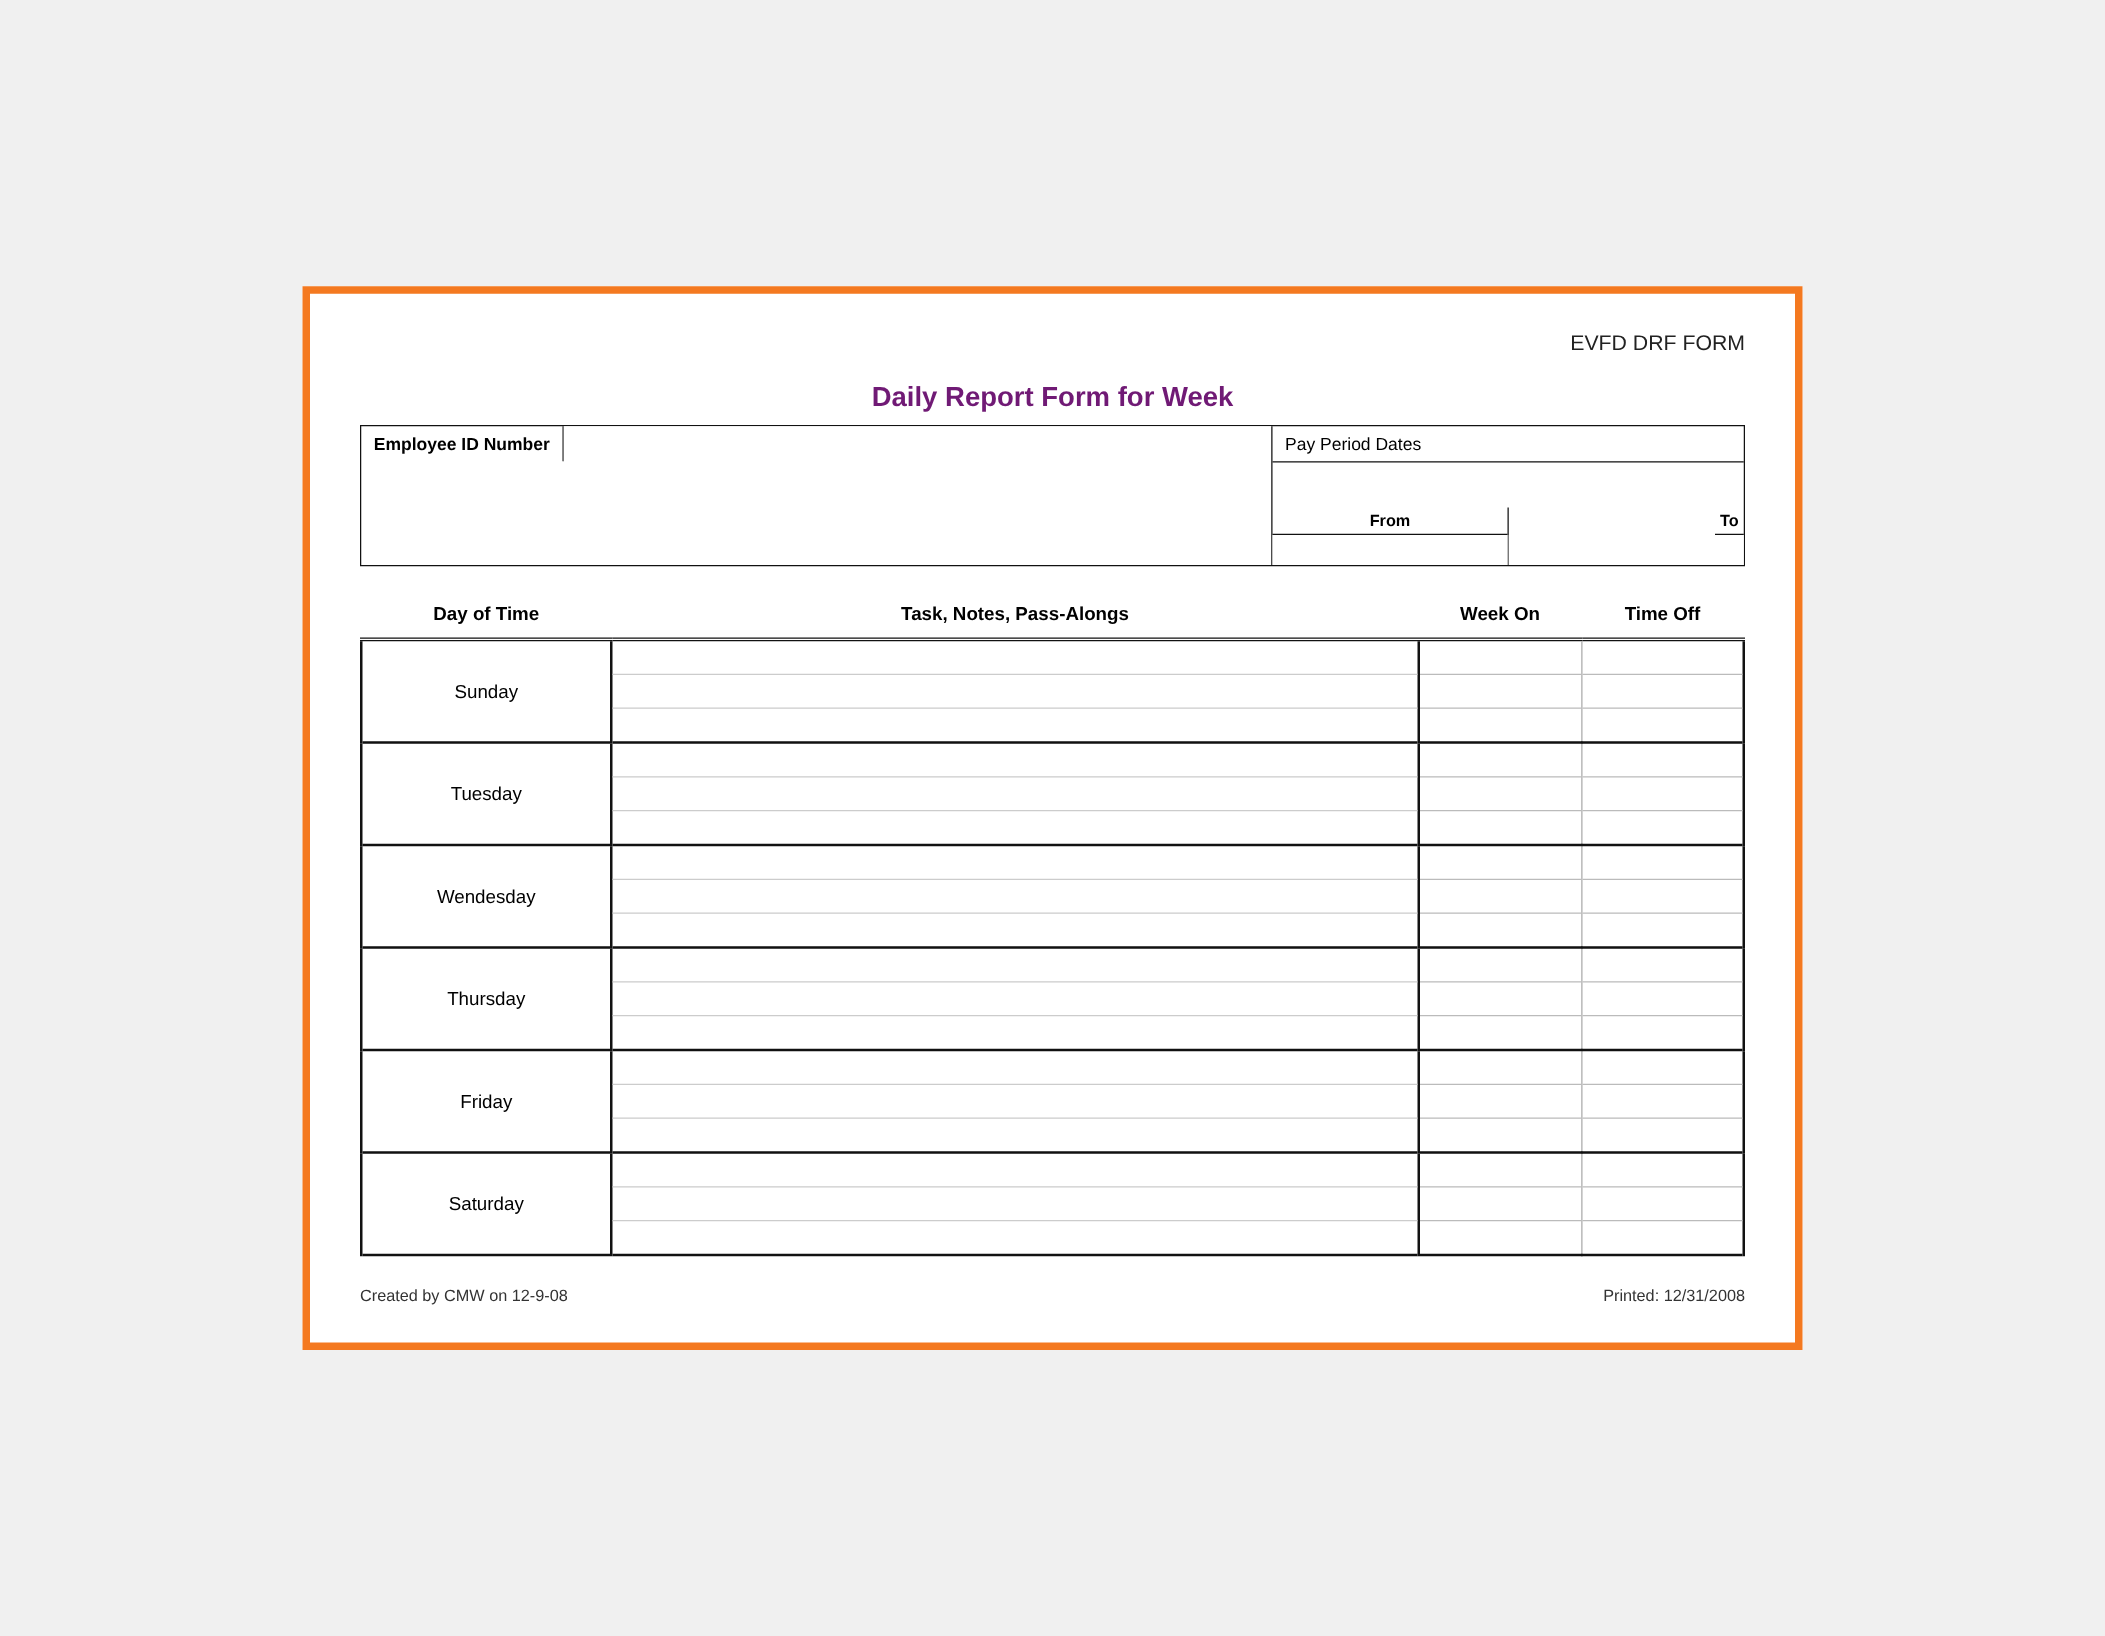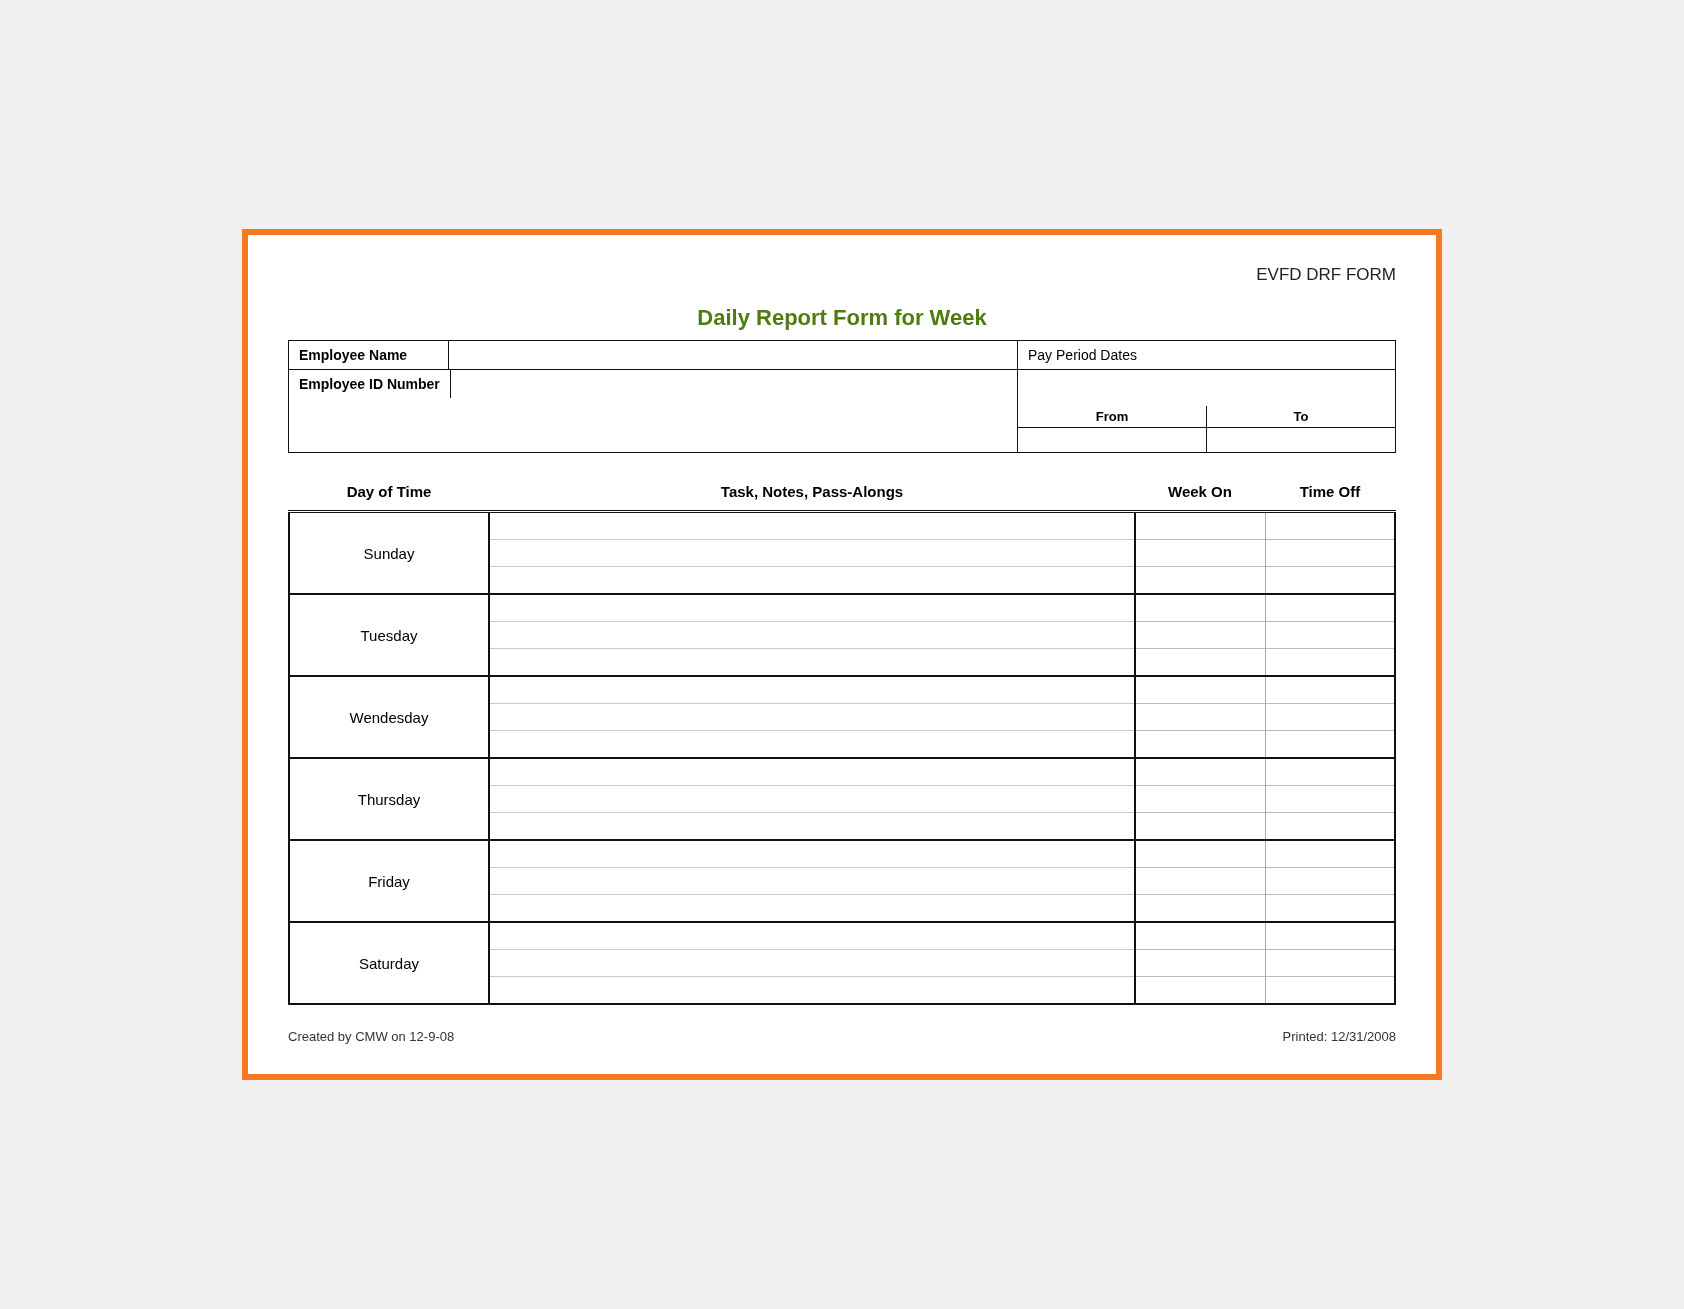--- a/index.html
+++ b/index.html
@@ -22,21 +22,21 @@
       font-size: 17px;
       color: #222;
       margin-bottom: 20px;
       text-align: right;
     }
     .form-title {
       text-align: center;
       font-size: 22px;
       font-weight: bold;
       margin-bottom: 9px;
-      color: #4d7c0f;
+      color: #701a75;
     }
     
     .header-info {
       display: flex;
       align-items: stretch;
       margin-bottom: 20px;
       border: 1.5px solid #111;
     }
     .header-left {
       flex: 1;
@@ -107,20 +107,21 @@
     .pay-period-from {
       flex: 1;
       display: flex;
       flex-direction: column;
       border-right: 1.5px solid #111;
     }
     .pay-period-to {
       flex: 1;
       display: flex;
       flex-direction: column;
+      align-items: flex-end;
     }
     .pay-period-label {
       font-weight: bold;
       font-size: 13px;
       text-align: center;
       padding: 3px 4px;
       border-bottom: 1.5px solid #111;
     }
     .pay-period-input {
       flex: 1;
@@ -221,24 +222,20 @@
 </head>
 <body>
 
 <div class="outer-border">
   <div class="form-label">EVFD DRF FORM</div>
 
   <div class="form-title">Daily Report Form for Week</div>
 
   <div class="header-info">
     <div class="header-left">
-      <div class="emp-name-row">
-        <div class="emp-name-label">Employee Name</div>
-        <input class="emp-name-input" type="text" style="">
-      </div>
       <div class="emp-id-row">
         <div class="emp-id-label">Employee ID Number</div>
         <input class="emp-id-input" type="text" style="">
       </div>
     </div>
     <div class="pay-period">
       <div class="pay-period-title">Pay Period Dates</div>
       <div class="pay-period-dates">
         <div class="pay-period-from">
           <div class="pay-period-label">From</div>

